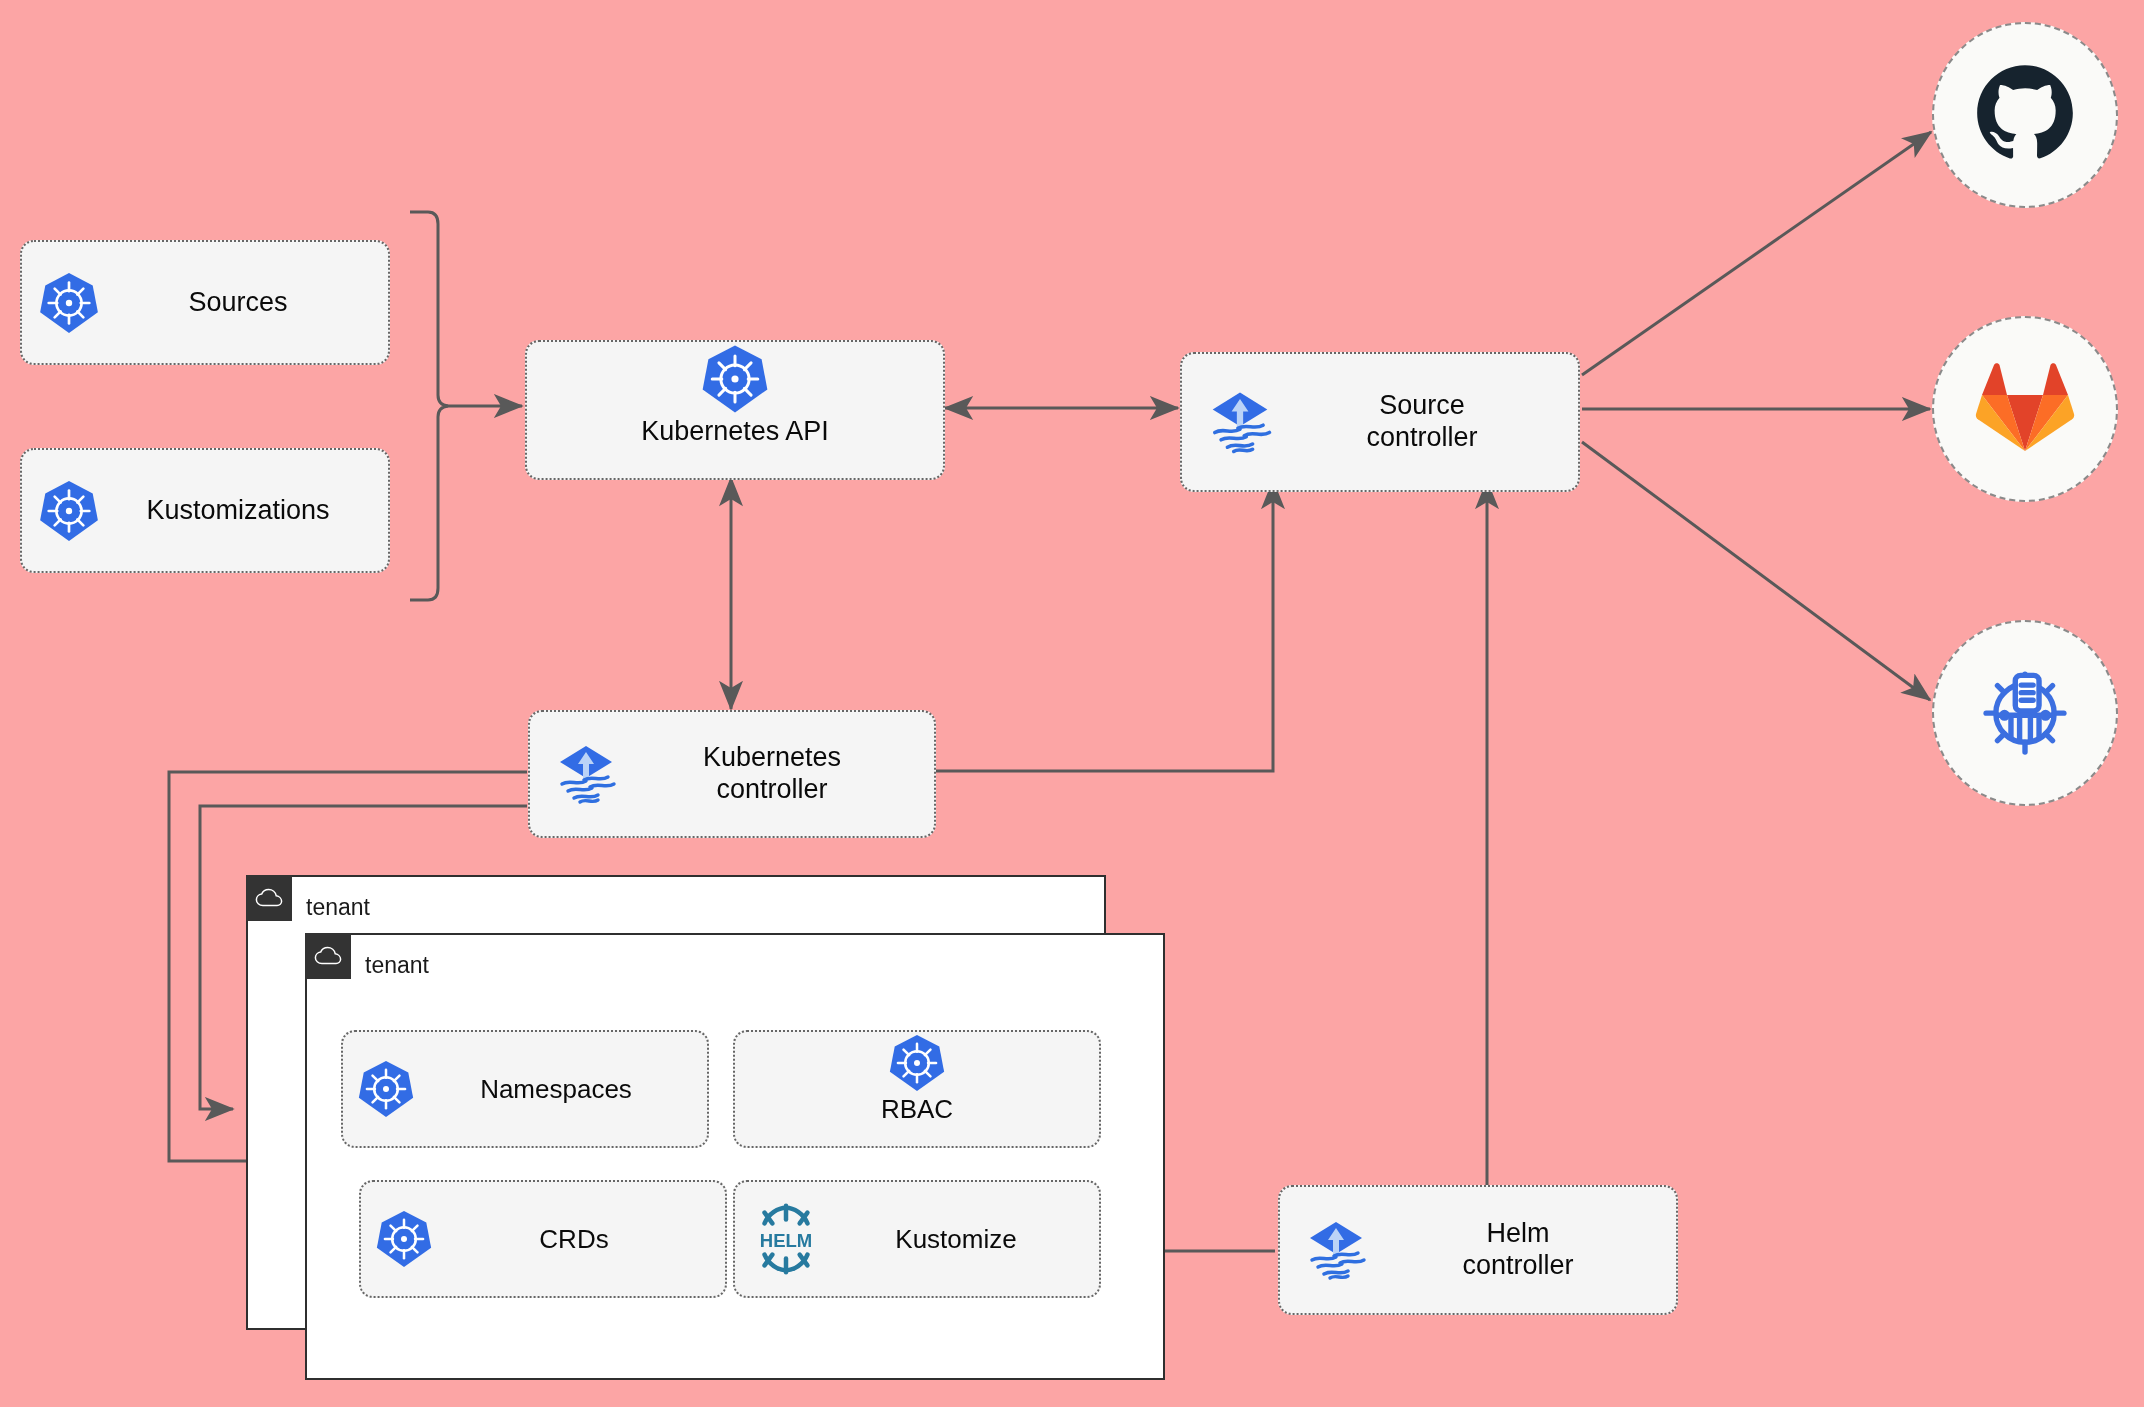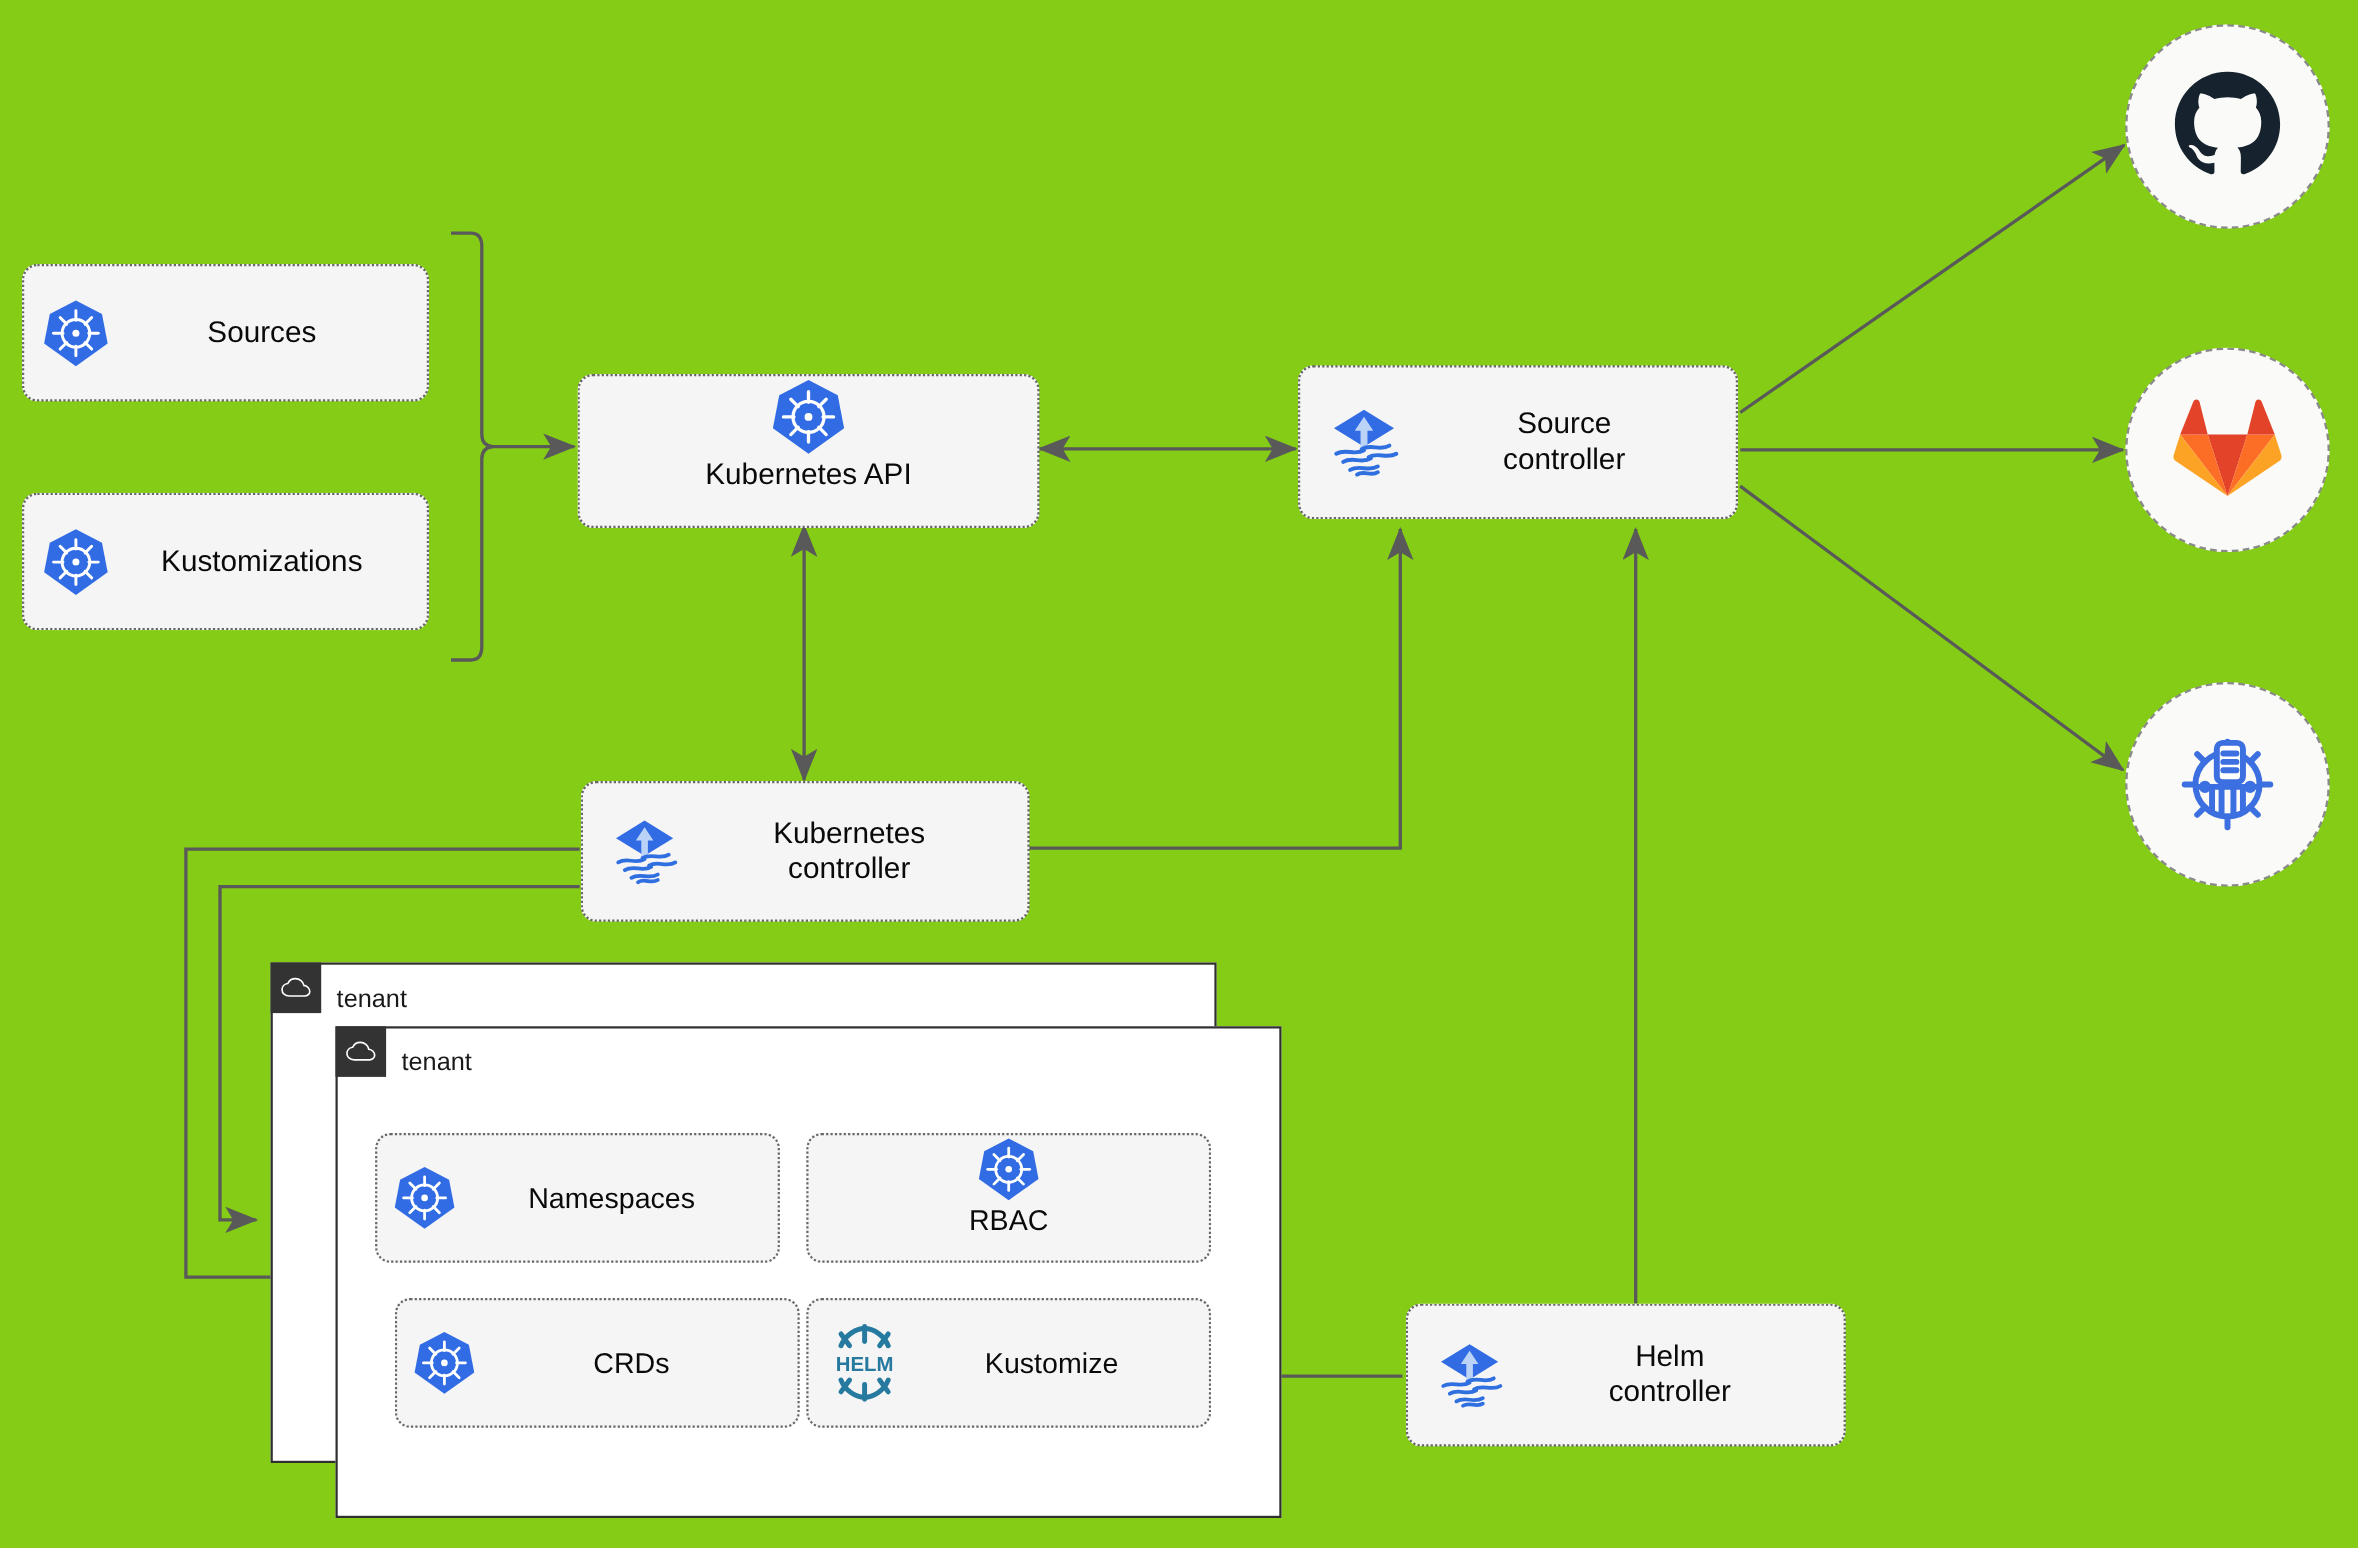--- a/index.html
+++ b/index.html
@@ -7,21 +7,21 @@
     padding: 0;
     background: #ffffff;
   }
   body {
     font-family: "Liberation Sans", sans-serif;
   }
   #stage {
     position: relative;
     width: 2144px;
     height: 1407px;
-    background: #84cc16;
+    background: #fca5a5;
     overflow: hidden;
   }
   #wires {
     position: absolute;
     left: 0; top: 0;
     width: 2144px;
     height: 1407px;
     pointer-events: none;
   }
 
@@ -202,21 +202,21 @@
           <line x1="18.1" y1="18.1" x2="23.9" y2="23.9"></line>
           <line x1="40.1" y1="40.1" x2="45.9" y2="45.9"></line>
           <line x1="45.9" y1="18.1" x2="40.1" y2="23.9"></line>
           <line x1="23.9" y1="40.1" x2="18.1" y2="45.9"></line>
         </g>
       </svg>
     </span>
     <span class="lbl sz-27">Kubernetes API</span>
   </div>
 
-  <div class="node" style="left:1180px; top:332px; width:400px; height:140px; padding:0 16px;">
+  <div class="node" style="left:1180px; top:352px; width:400px; height:140px; padding:0 16px;">
     <span class="ico">
       <svg width="84" height="84" viewBox="0 0 80 80">
         <polygon points="40,12 66,28 40,44 14,28" fill="#326CE5"></polygon>
         <path d="M40,18 L48,30 L43,30 L43,45 L37,45 L37,30 L32,30 Z" fill="#BBD3F7"></path>
         <g stroke="#2F6FE0" stroke-width="3.4" stroke-linecap="round" fill="none">
           <path d="M16,50 C24,45 32,52 40,47"></path>
           <path d="M22,57 C30,52 38,59 46,54"></path>
           <path d="M28,64 C36,59 44,66 52,61"></path>
           <path d="M38,46 C46,41 54,48 62,43"></path>
           <path d="M44,53 C52,48 60,55 68,50"></path>

